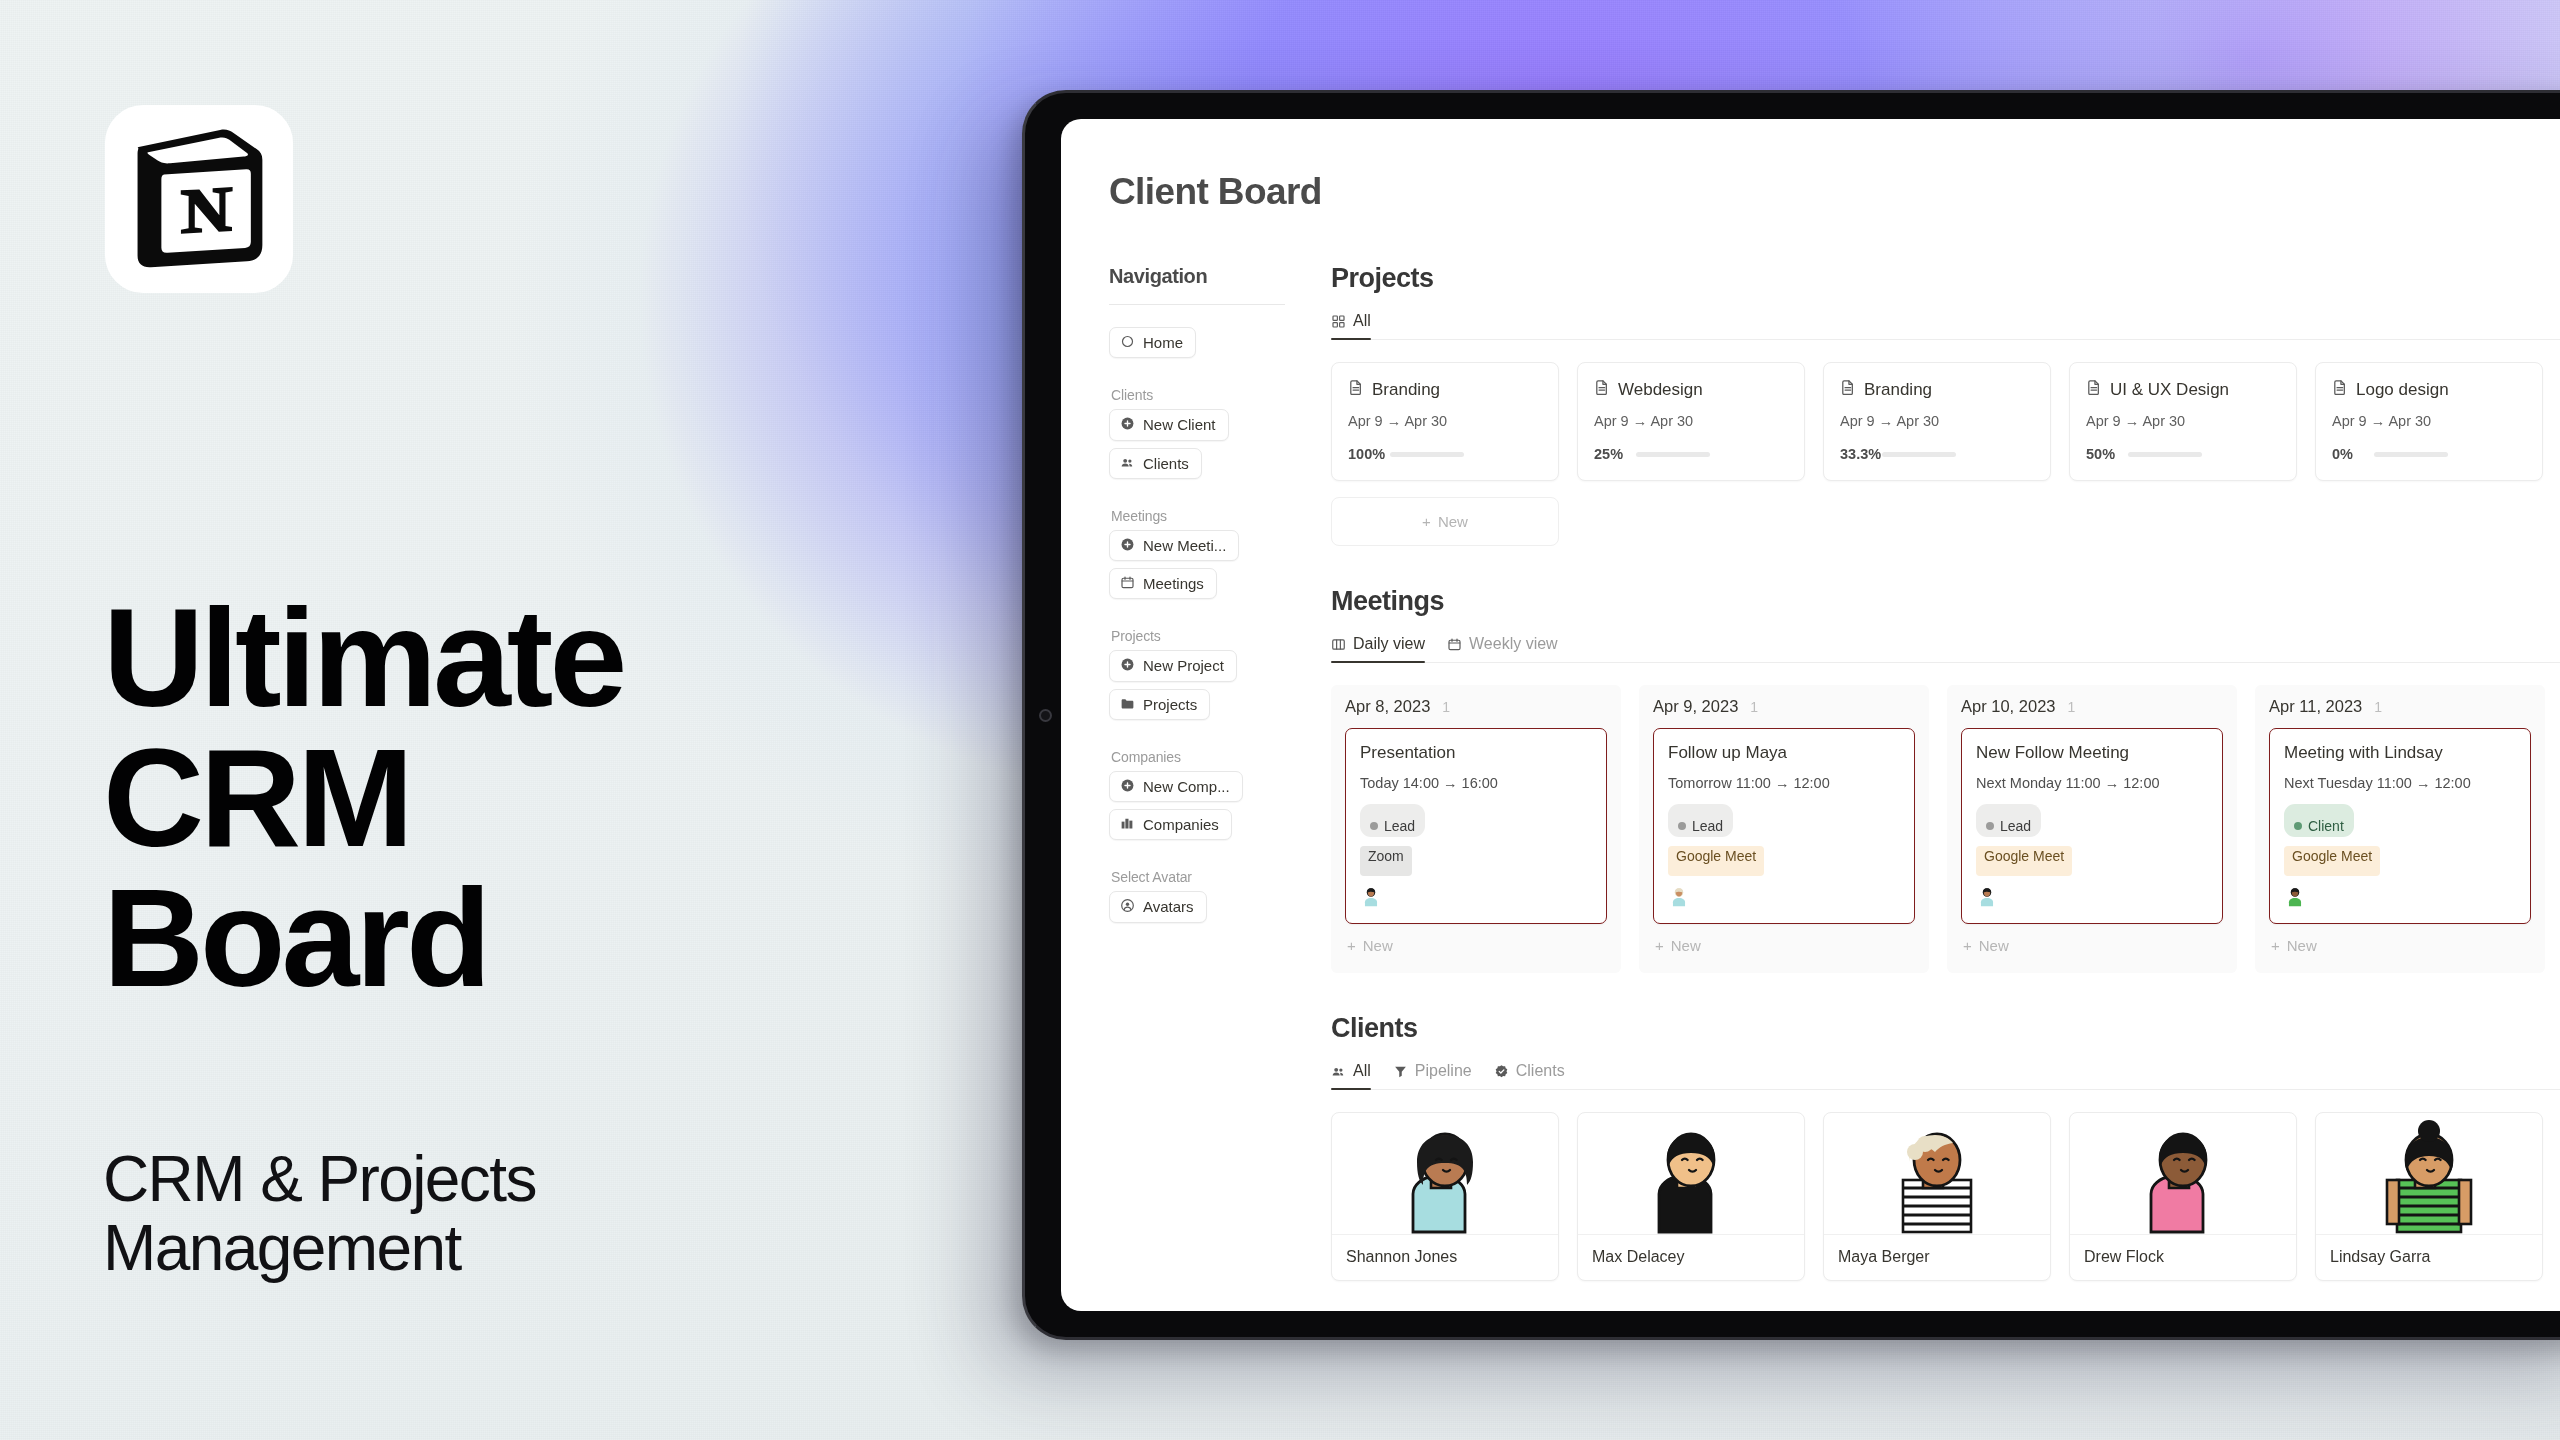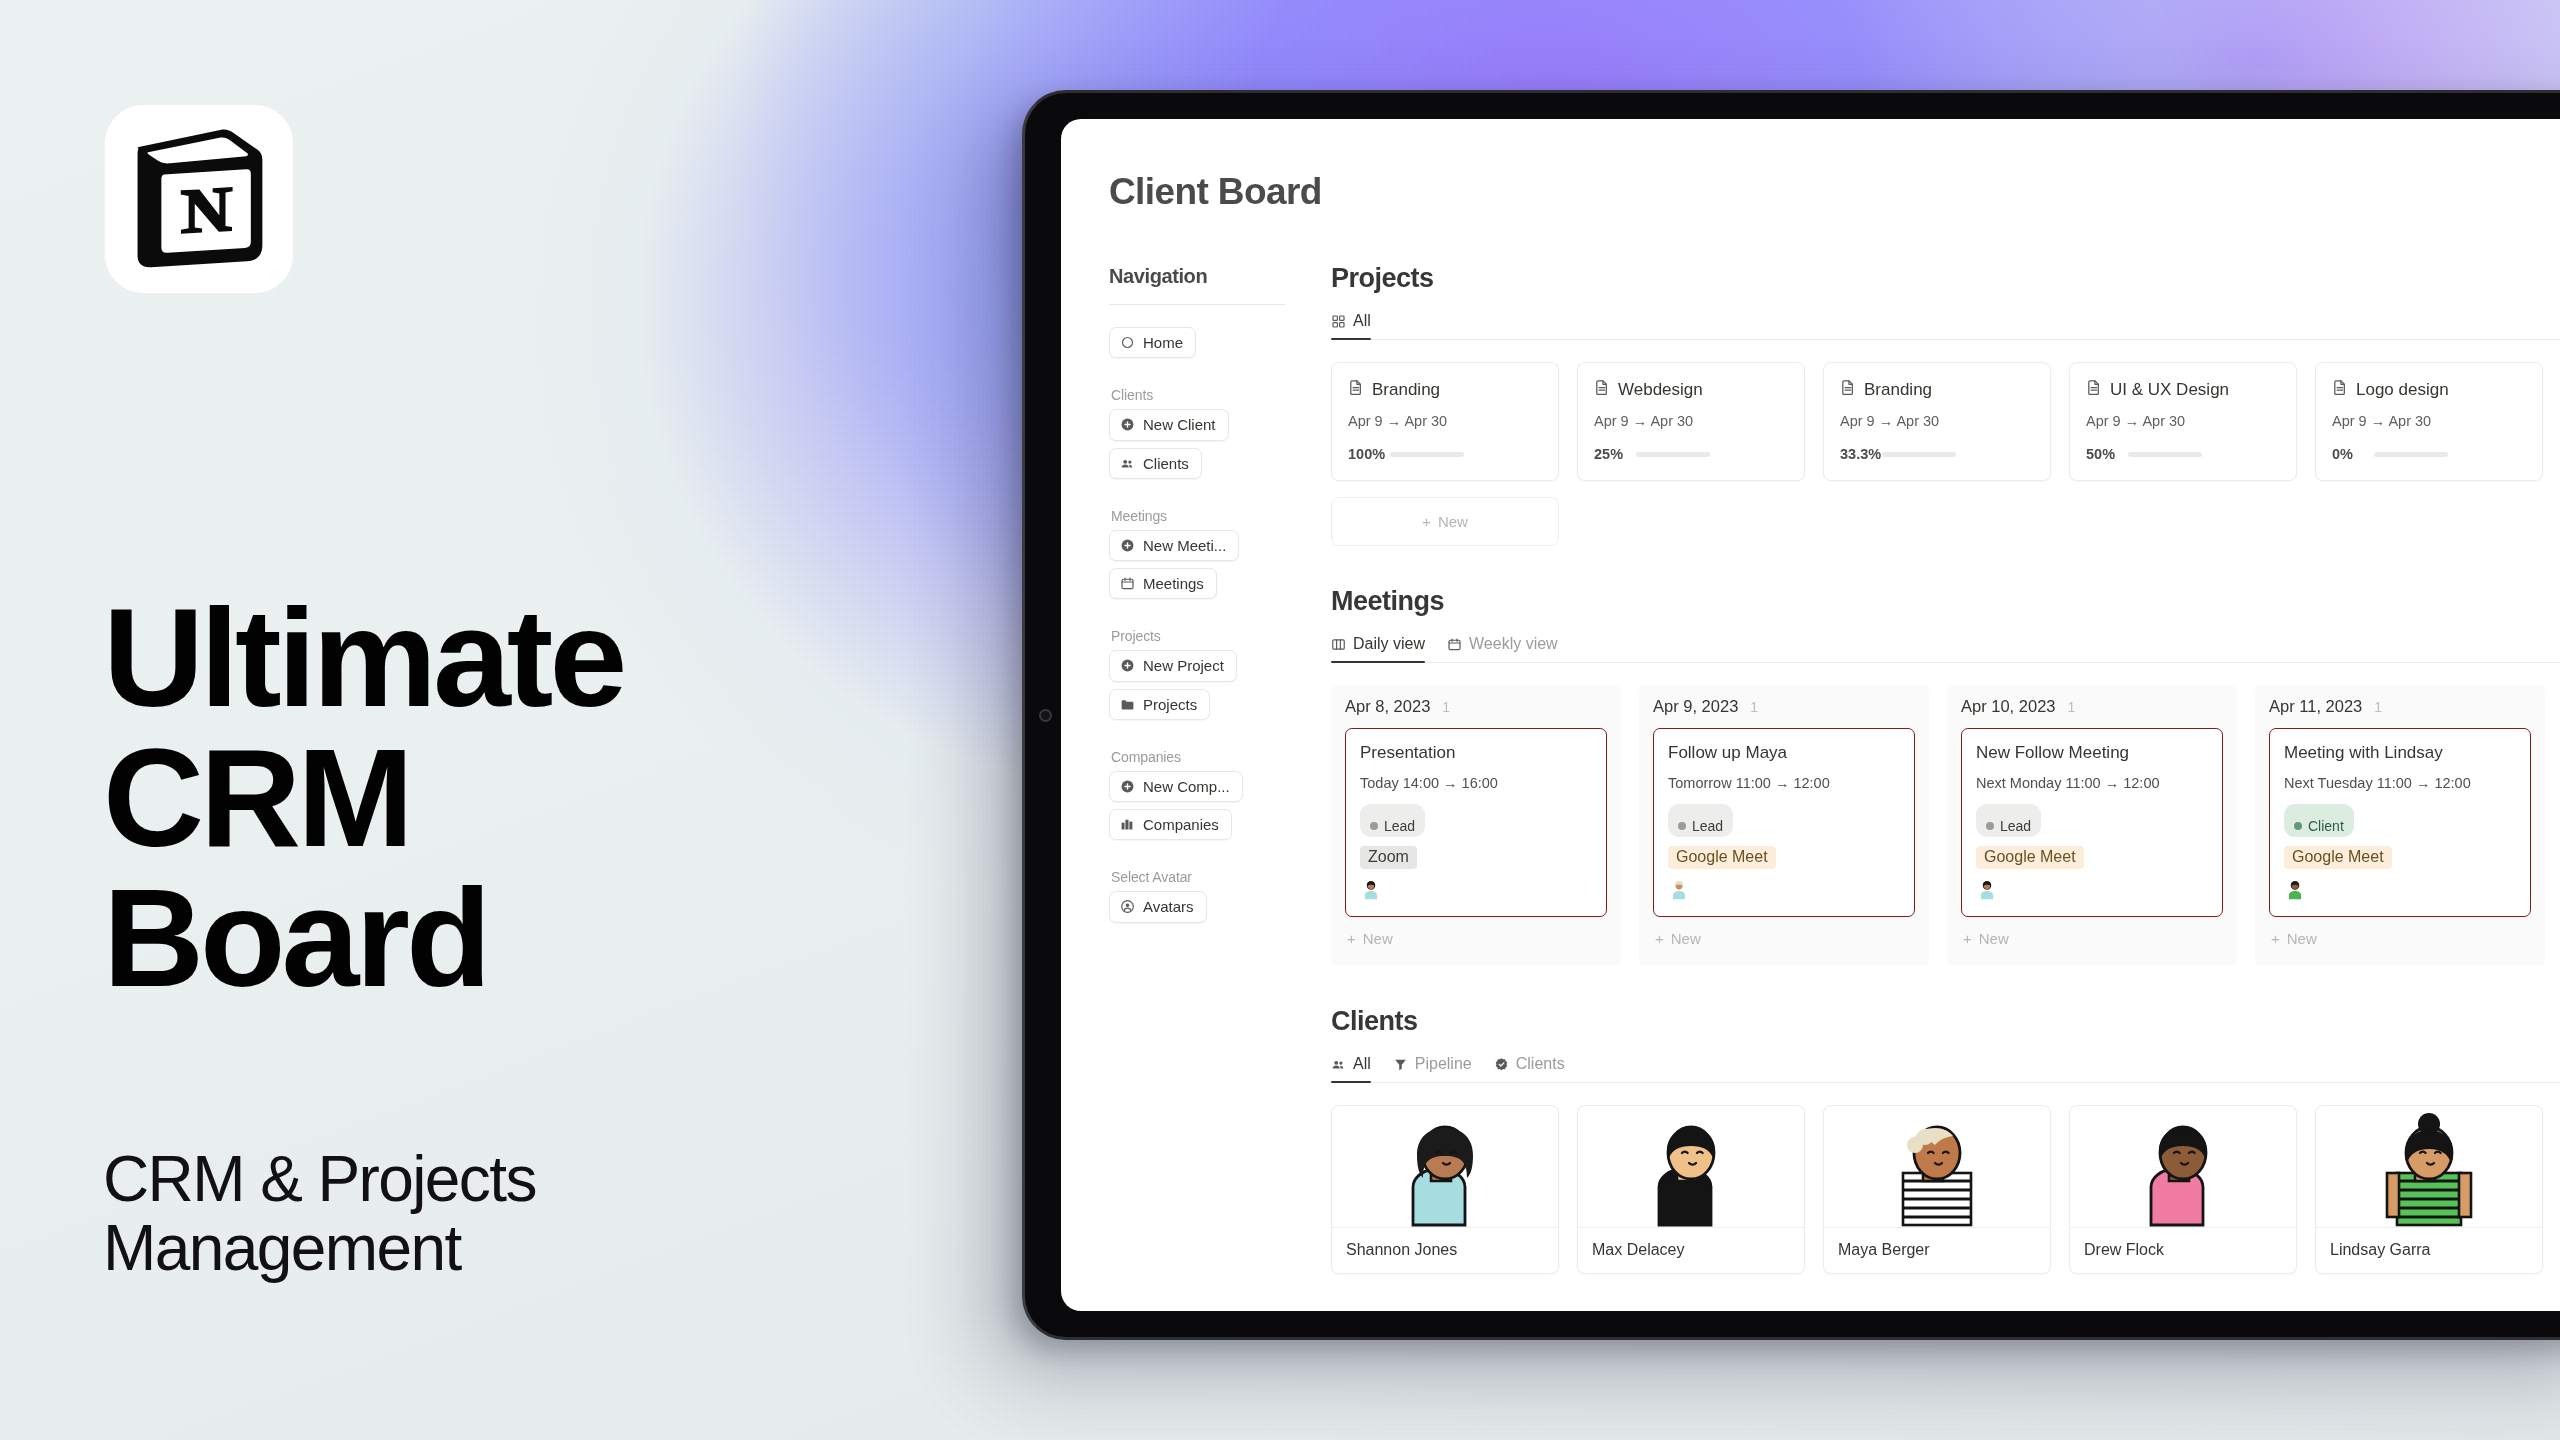--- a/index.html
+++ b/index.html
@@ -96,21 +96,21 @@
     font-size: 20px; font-weight: 700; color: #4a4a4a;
     letter-spacing: -.4px; margin-bottom: 16px;
   }
   .nav-rule { height: 1px; background: #e8e8e8; margin-bottom: 22px; }
   .nav-group { margin-bottom: 22px; }
   .nav-group-label {
     font-size: 14px; color: #9b9b9b; margin-bottom: 6px; padding-left: 2px;
     letter-spacing: -.1px;
   }
   .nav-btn {
-    display: inline-flex; align-items: center; gap: 8px;
+    display: inline-flex; align-items: flex-start; gap: 8px;
     border: 1px solid #e7e7e7; border-radius: 7px;
     background: #fff; padding: 6px 12px 6px 10px;
     font-size: 15px; color: #37352f; font-weight: 500;
     margin-bottom: 7px; box-shadow: 0 1px 1px rgba(15,15,15,.04);
     white-space: nowrap; line-height: 1.15;
   }
   .nav-btn .ic { display: inline-flex; flex: 0 0 auto; }
   .nav-btn svg { display: block; }
 
   
@@ -186,22 +186,22 @@
     display: inline-flex; align-items: center; gap: 6px;
     border-radius: 11px; padding: 14px 10px 3px;
     font-size: 14px; color: #3c3c3c; margin-bottom: 9px;
   }
   .pill .dot { width: 8px; height: 8px; border-radius: 50%; display: inline-block; }
   .pill.lead { background: #ededec; }
   .pill.lead .dot { background: #9b9b9a; }
   .pill.client { background: #dcece0; color: #2e5e42; }
   .pill.client .dot { background: #5f9b75; }
   .tag {
-    display: inline-block; border-radius: 4px; padding: 2px 8px 3px;
-    font-size: 16px; color: #3c3c3c;
+    display: inline-block; border-radius: 4px; padding: 2px 8px 12px;
+    font-size: 14px; color: #3c3c3c;
   }
   .tag.zoom { background: #e6e6e5; }
   .tag.gmeet { background: #fceeda; color: #6a4f21; }
   .meet-avatar { margin-top: 10px; font-size: 21px; line-height: 1; }
   .meet-new {
     padding: 13px 2px 13px; font-size: 15px; color: #b6b6b6;
   }
   .meet-new .plus { margin-right: 7px; }
 
   

